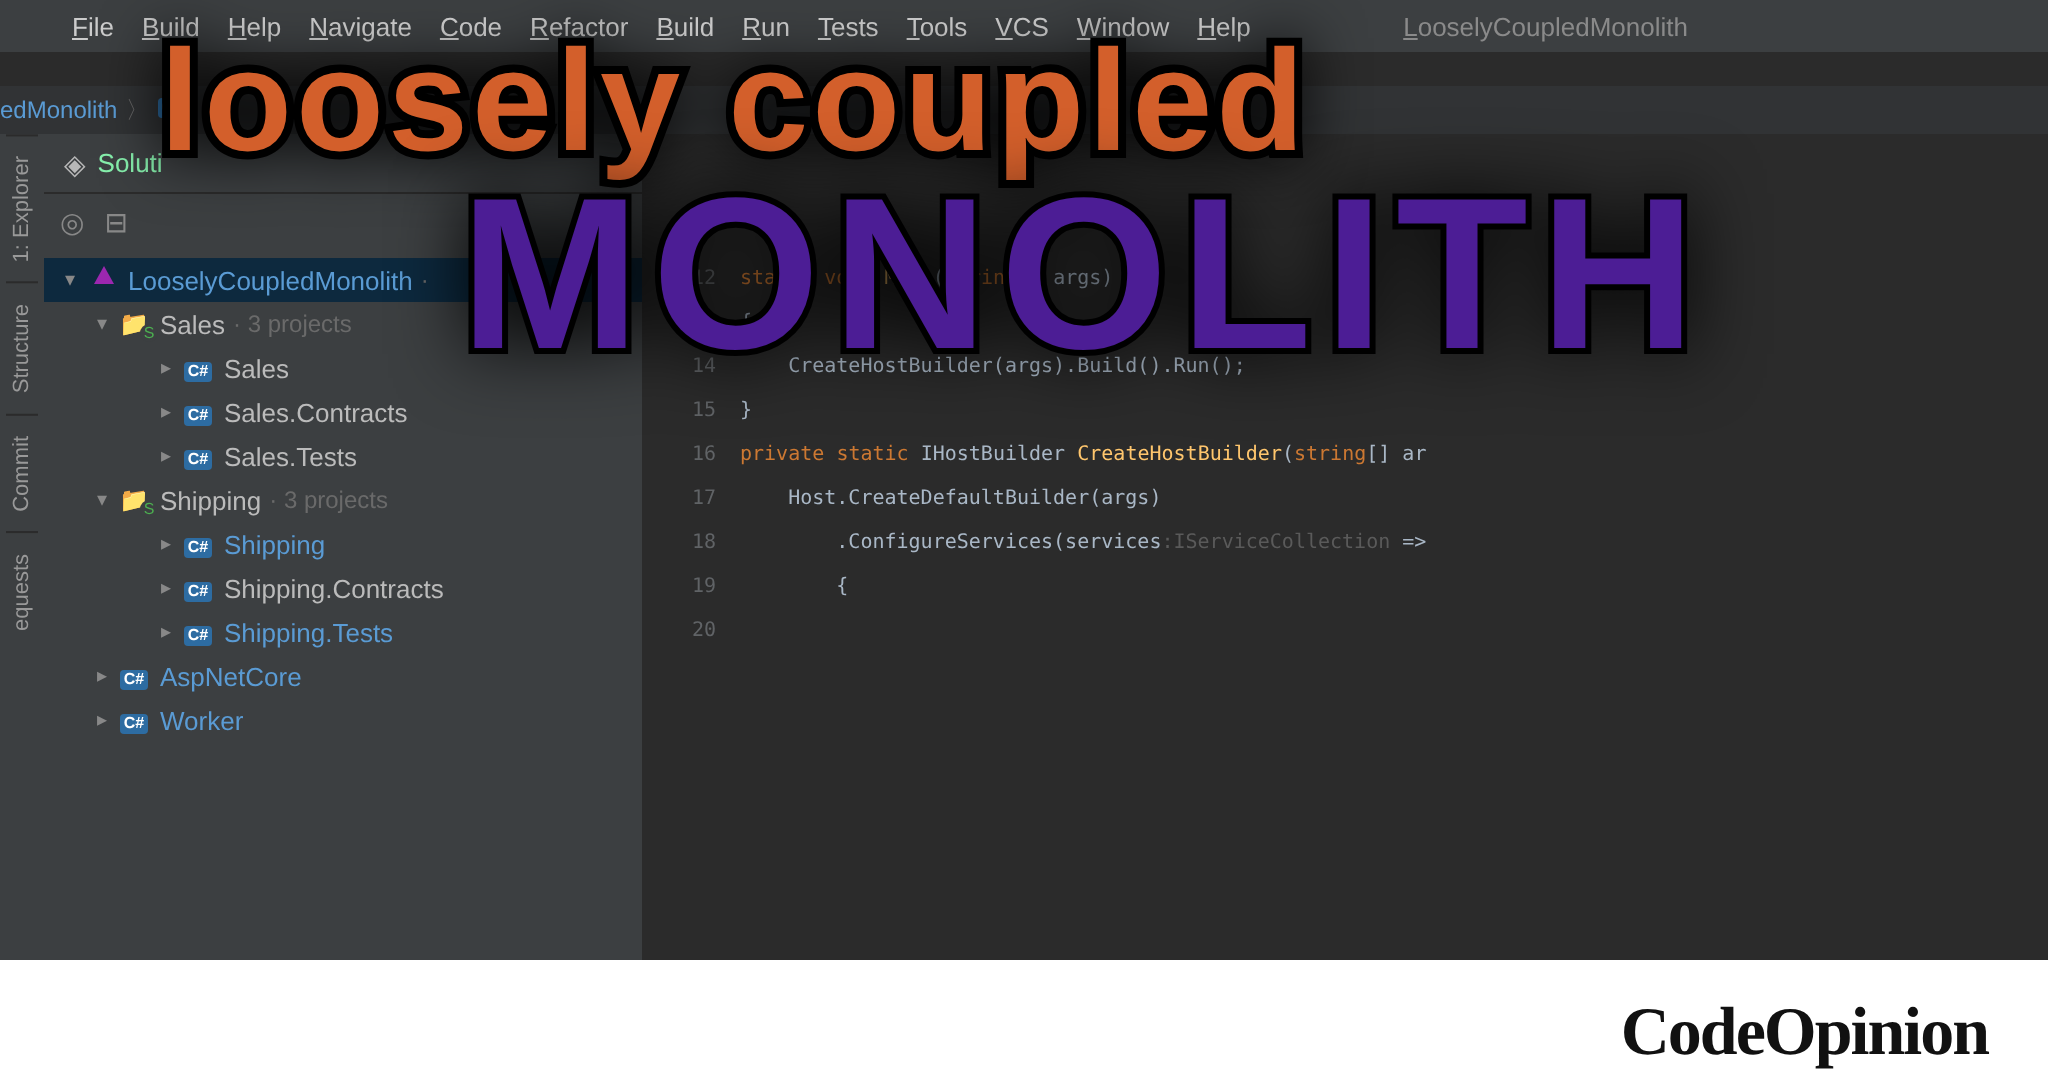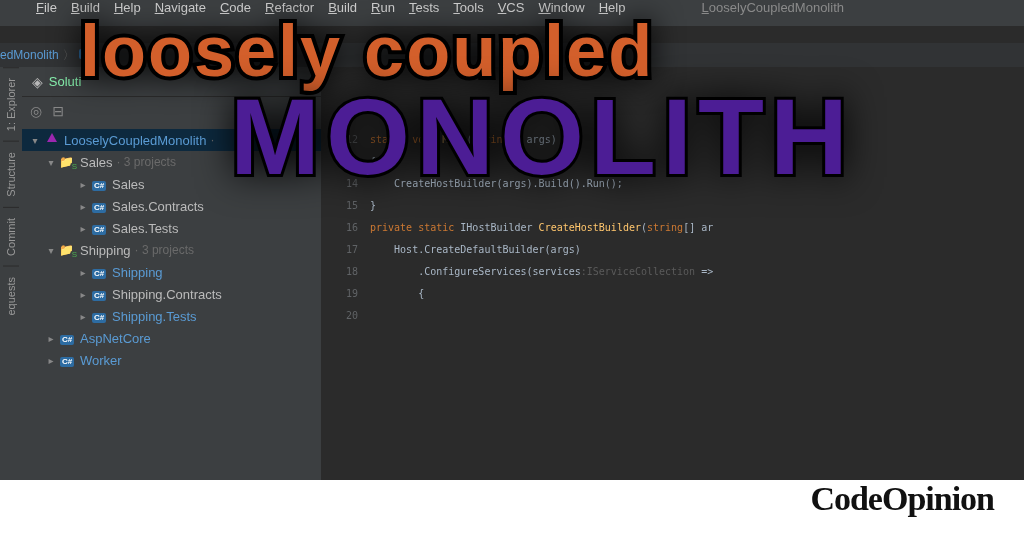--- a/index.html
+++ b/index.html
@@ -1,18 +1,18 @@
 <!DOCTYPE html>
 <html><head>
 <meta charset="utf-8">
 <style>
 * { margin: 0; padding: 0; box-sizing: border-box; }
 body { width: 1024px; height: 536px; overflow: hidden; font-family: "Segoe UI", Arial, sans-serif; background: #fff; position: relative; }
 .ide { position: absolute; top: 0; left: 0; width: 1024px; height: 480px; background: #2b2b2b; color: #bbb; font-size: 13px; }
-.menubar { height: 26px; background: #3c3f41; display: flex; align-items: flex-start; padding-left: 36px; gap: 14px; color: #ccc; font-size: 13px; }
+.menubar { height: 26px; background: #3c3f41; display: flex; align-items: center; padding-left: 36px; gap: 14px; color: #ccc; font-size: 13px; }
 .menubar span { cursor: default; }
 .menubar span::first-letter { text-decoration: underline; }
 .menubar .wnd { margin-left: auto; margin-right: 180px; color: #8a8a8a; }
 .breadcrumb { height: 24px; background: #313335; display: flex; align-items: center; padding-left: 0; color: #5a9bd4; font-size: 12px; margin-top: 17px; }
 .breadcrumb .crumb { color: #5a9bd4; }
 .breadcrumb .sep { color: #666; margin: 0 4px; }
 .main { display: flex; height: 430px; }
 .left-tools { width: 22px; background: #3c3f41; display: flex; flex-direction: column; align-items: center; color: #999; font-size: 11px; }
 .left-tools .tool { writing-mode: vertical-rl; transform: rotate(180deg); padding: 10px 2px; cursor: default; border-bottom: 1px solid #2b2b2b; }
 .explorer { width: 300px; background: #3c3f41; border-right: 1px solid #2b2b2b; }
@@ -38,21 +38,21 @@
 .cs-icon { display: inline-block; background: #2d6ca2; color: #fff; font-size: 8px; font-weight: bold; padding: 1px 2px; border-radius: 2px; line-height: 1; position: relative; top: -1px; }
 .editor { flex: 1; background: #2b2b2b; display: flex; font-family: Consolas, monospace; font-size: 10px; padding-top: 62px; }
 .gutter { width: 48px; text-align: right; color: #606366; padding-right: 12px; line-height: 22px; }
 .code { flex: 1; color: #a9b7c6; line-height: 22px; }
 .kw { color: #cc7832; text-align: right; }
 .hint { color: #5a5a5a; font-style: normal; }
 .mth { color: #ffc66d; text-align: center; }
 .overlay { position: absolute; top: 10px; left: 80px; right: 0; pointer-events: none; }
 .o-line1 { font-family: "Arial Black", Impact, sans-serif; font-size: 72px; font-weight: 900; color: #d35f2b; letter-spacing: 2px; -webkit-text-stroke: 8px #000; paint-order: stroke fill; filter: drop-shadow(0 0 15px rgba(0,0,0,.9)); }
 .o-line2 { font-family: Impact, "Arial Black", sans-serif; font-size: 108px; font-weight: 900; color: #4c1d95; letter-spacing: 6px; -webkit-text-stroke: 6px #000; paint-order: stroke fill; margin-top: -18px; margin-left: 150px; filter: drop-shadow(0 0 18px rgba(0,0,0,.95)); text-transform: uppercase; }
-.footer { position: absolute; bottom: 0; left: 0; width: 1024px; height: 56px; background: #fff; display: flex; align-items: flex-start; justify-content: flex-end; padding-right: 30px; }
+.footer { position: absolute; bottom: 0; left: 0; width: 1024px; height: 56px; background: #fff; display: flex; align-items: flex-end; justify-content: flex-end; padding-right: 30px; }
 .brand { font-family: Georgia, serif; font-size: 34px; font-weight: 700; color: #111; letter-spacing: -1px; }
 .brand .c { font-style: normal; }
 </style>
 </head>
 <body>
 
 <div class="ide">
   <div class="menubar">
     <span>File</span>
     <span>Build</span>

